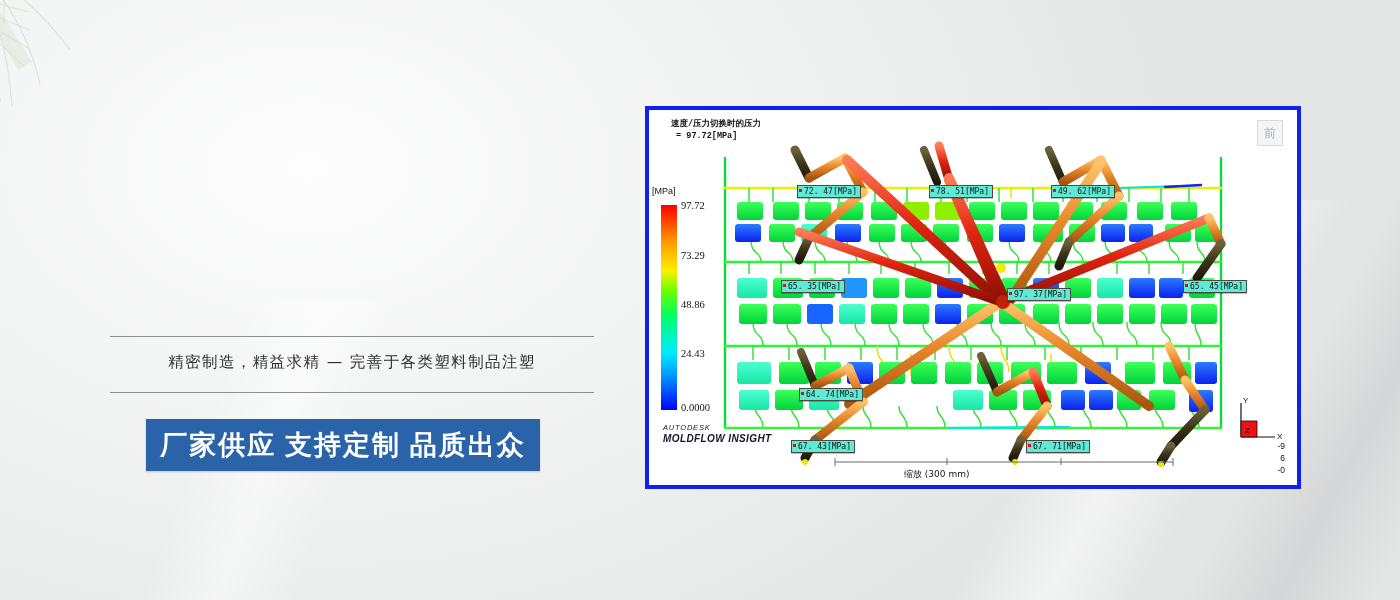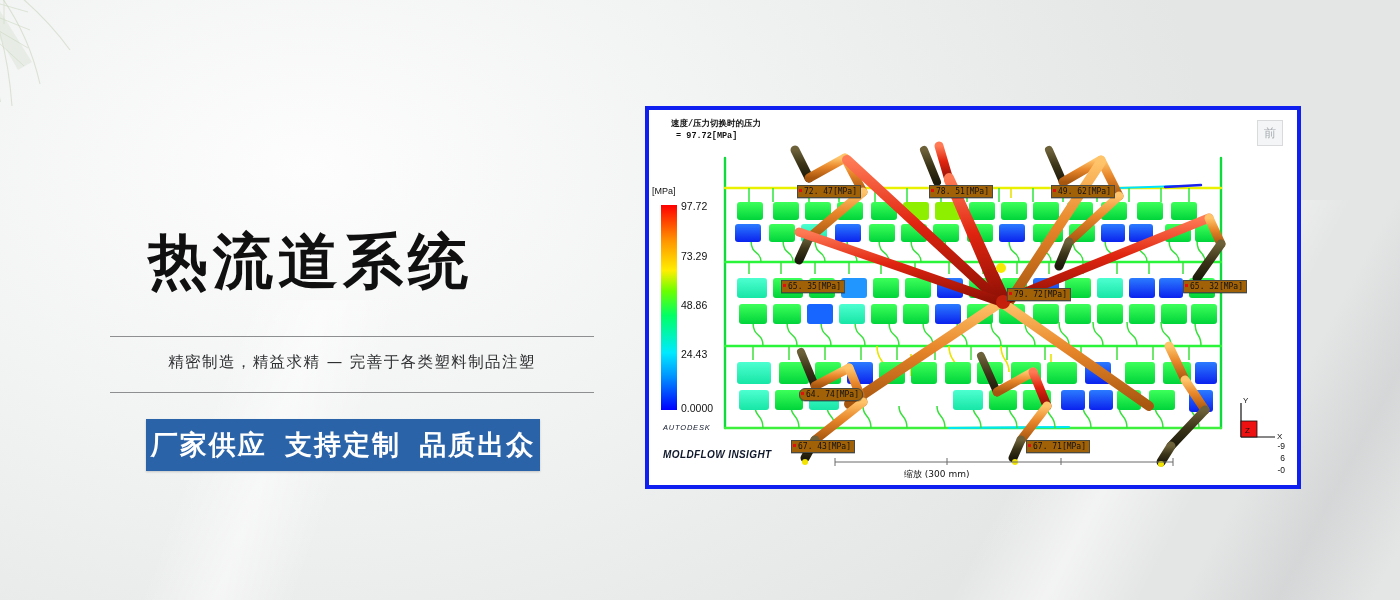--- a/index.html
+++ b/index.html
@@ -48,56 +48,56 @@
   .rule.bot{top:392px;}
   .subtitle{
     position:absolute;left:110px;top:352px;width:484px;text-align:center;
     font-size:15.5px;letter-spacing:1.4px;color:#2e2f31;
     font-family:"DejaVu Sans","Liberation Sans",sans-serif;white-space:nowrap;
   }
   .cta{
     position:absolute;left:146px;top:419px;width:394px;height:52px;
     background:#2b63a8;color:#fff;display:flex;align-items:center;justify-content:center;
     font-size:27px;font-weight:bold;letter-spacing:2px;
-    font-family:Liberation Mono, monospace;white-space:nowrap;
+    font-family:Liberation Serif, serif;white-space:nowrap;
     box-shadow:0 1px 2px rgba(0,0,0,.18);
   }
 
   
   .sim-frame{
     position:absolute;left:645px;top:106px;width:656px;height:383px;
     border:4px solid #0f1ff0;background:#ffffff;box-sizing:border-box;
   }
   .sim-inner{position:absolute;inset:0;background:#fff;overflow:hidden;}
   .sim-svg{position:absolute;left:0;top:0;}
 
   .sim-title{
     position:absolute;left:22px;top:8px;font-size:8.5px;line-height:12px;color:#111;
     font-family:Liberation Mono, monospace;white-space:pre;font-weight:bold;
   }
   .cb-unit{position:absolute;left:3px;top:76px;font-size:9px;color:#111;font-family:"Liberation Sans",sans-serif;}
   .cbar{position:absolute;left:12px;top:95px;width:16px;height:205px;
         background:linear-gradient(to top,#0000ff 0%,#0099ff 17%,#00eaff 28%,#00ff66 46%,#6bff00 58%,#ffee00 68%,#ff9900 82%,#ff0000 100%);}
-  .cb-lab{position:absolute;font-size:10.5px;color:#111;font-family:Liberation Sans, sans-serif;}
+  .cb-lab{position:absolute;font-size:10.5px;color:#111;font-family:Liberation Serif, serif;}
   .logo{position:absolute;left:14px;top:313px;font-family:"Liberation Sans",sans-serif;color:#0f172a;font-style:italic;}
   .logo .a1{font-size:7.5px;letter-spacing:.8px;}
-  .logo .a2{font-size:10px;font-weight:bold;letter-spacing:.4px;margin-top:17px;}
+  .logo .a2{font-size:10px;font-weight:bold;letter-spacing:.4px;margin-top:1px;}
   .scale-label{position:absolute;left:255px;top:358px;font-size:9px;color:#111;
     font-family:"DejaVu Sans","Liberation Sans",sans-serif;white-space:nowrap;}
   .view-btn{
     position:absolute;right:14px;top:10px;width:24px;height:24px;
     border:1px solid #d2d4d6;background:#f3f4f5;color:#9aa0a6;
     font-size:12px;display:flex;align-items:center;justify-content:center;
     font-family:"DejaVu Sans",sans-serif;opacity:.85;
   }
   .axis-box{position:absolute;right:8px;bottom:16px;width:58px;height:74px;}
   .axis-num{position:absolute;right:4px;font-size:8.5px;color:#111;font-family:"Liberation Sans",sans-serif;}
 
   .plabel{
-    position:absolute;background:#a16207;border:1px solid #4a4a40;
+    position:absolute;background:#5eead4;border:1px solid #4a4a40;
     font-size:8px;color:#111;font-family:"DejaVu Sans Mono","Liberation Mono",monospace;
     padding:0 3px 0 6px;line-height:11px;height:11px;white-space:nowrap;
     box-shadow:0 1px 0 rgba(0,0,0,.25);
   }
   .plabel::before{content:"";position:absolute;left:1px;top:2.5px;width:3px;height:3px;background:#e01010;}
 </style>
 </head>
 <body>
 
 <div class="banner">
@@ -117,21 +117,20 @@
     <g stroke="#8fae72" stroke-width="1.3" opacity=".75">
       <path d="M-8,52 C12,74 22,104 26,136"></path>
       <path d="M-8,74 C8,92 16,116 18,142"></path>
     </g>
   </svg>
 
   <div class="sheen"></div>
   <div class="sheen2"></div>
 
   <div class="left-col">
-    <div class="title-cn">热流道系统</div>
     <div class="rule top"></div>
     <div class="subtitle">精密制造，精益求精 — 完善于各类塑料制品注塑</div>
     <div class="rule bot"></div>
     <div class="cta">厂家供应 支持定制 品质出众</div>
   </div>
 
   <div class="sim-frame">
     <div class="sim-inner">
 
       <svg class="sim-svg" width="648" height="375" viewBox="0 0 648 375">
@@ -497,21 +496,21 @@
         </svg>
         <div class="axis-num" style="top:46px">-9</div>
         <div class="axis-num" style="top:58px">6</div>
         <div class="axis-num" style="top:70px">-0</div>
       </div>
 
       <div class="plabel" style="left: 148px; top: 75px;">72. 47[MPa]</div>
       <div class="plabel" style="left: 280px; top: 75px;">78. 51[MPa]</div>
       <div class="plabel" style="left: 402px; top: 75px;">49. 62[MPa]</div>
       <div class="plabel" style="left: 132px; top: 170px;">65. 35[MPa]</div>
-      <div class="plabel" style="left: 358px; top: 178px;">79. 72[MPa]</div>
-      <div class="plabel" style="left: 534px; top: 170px;">65. 32[MPa]</div>
-      <div class="plabel" style="left: 150px; top: 278px; border-radius: 6px;">64. 74[MPa]</div>
+      <div class="plabel" style="left: 358px; top: 178px;">97. 37[MPa]</div>
+      <div class="plabel" style="left: 534px; top: 170px;">65. 45[MPa]</div>
+      <div class="plabel" style="left: 150px; top: 278px;">64. 74[MPa]</div>
       <div class="plabel" style="left: 142px; top: 330px;">67. 43[MPa]</div>
       <div class="plabel" style="left: 377px; top: 330px;">67. 71[MPa]</div>
 
     </div>
   </div>
 </div>
 
 </body></html>

